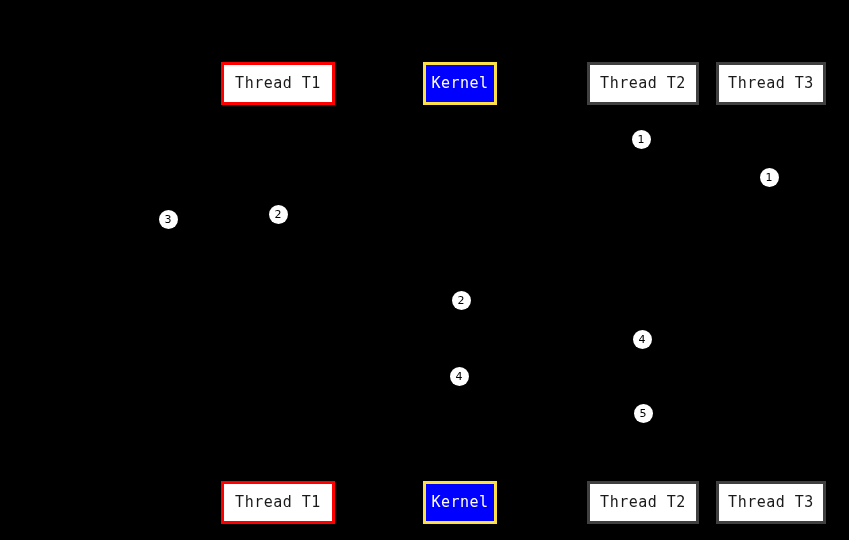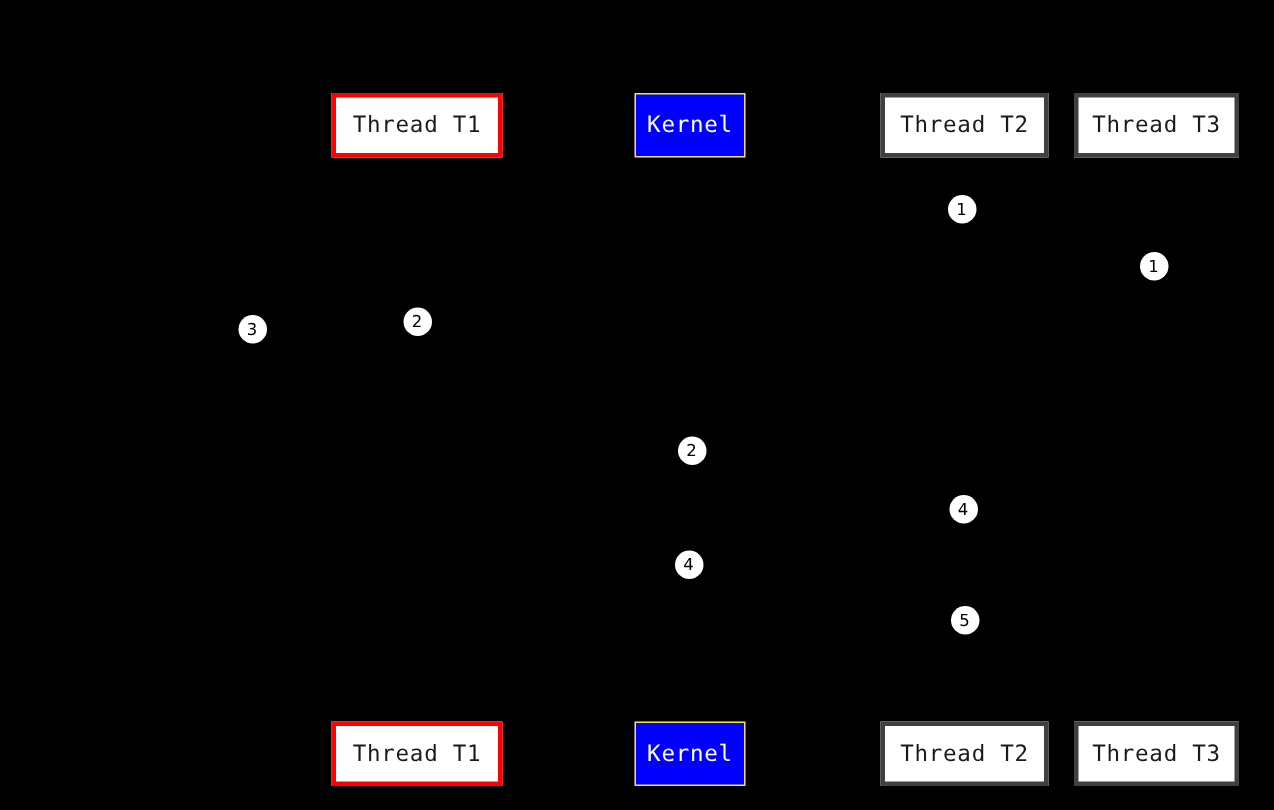--- a/index.html
+++ b/index.html
@@ -36,21 +36,21 @@
   }
   .participant.red {
     border: 3px solid #FF0000;
   }
   .participant.blue {
     border: 3px solid #404040;
   }
   .participant.filled {
     background: #0000FF;
     color: #FFFFFF;
-    border: 1px solid #fde047;
+    border: 3px solid #fde047;
   }
 
   
   .lifeline {
     position: absolute;
     width: 1px;
     background: #000000;
   }
 
   

